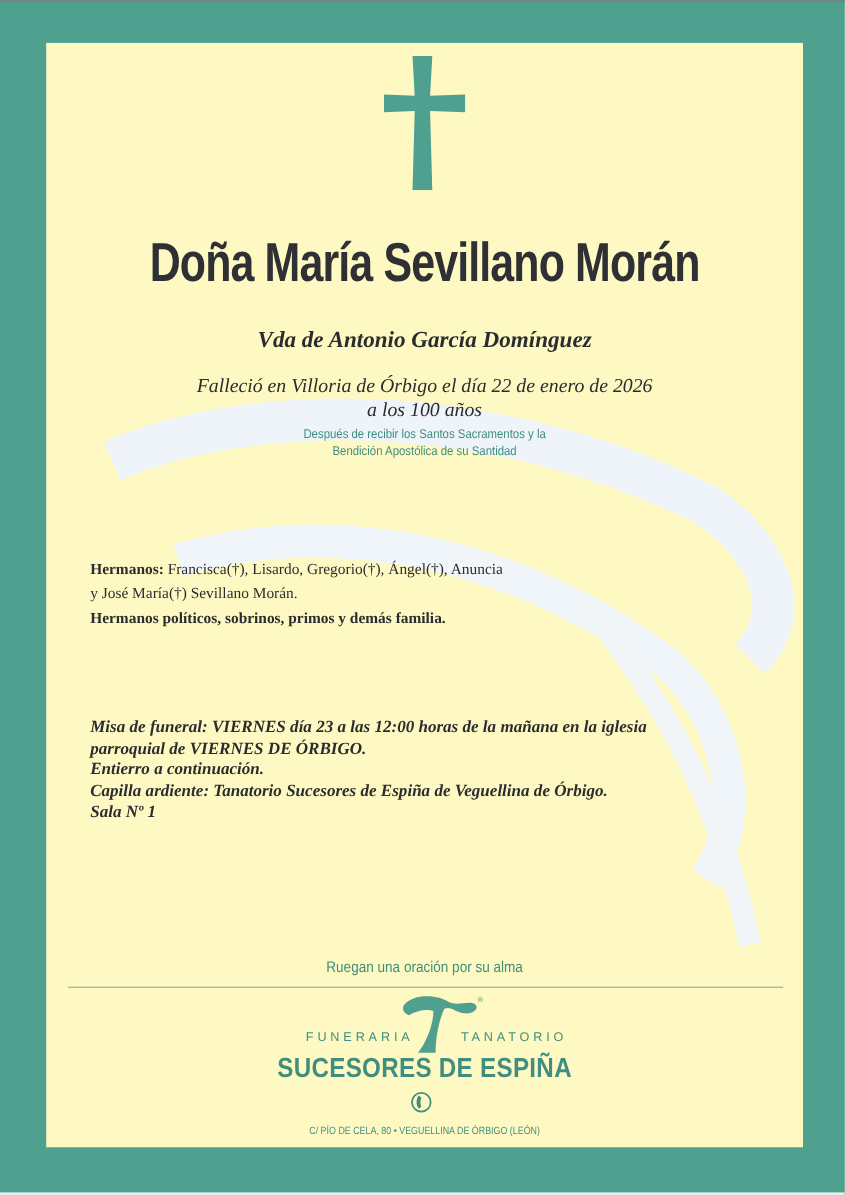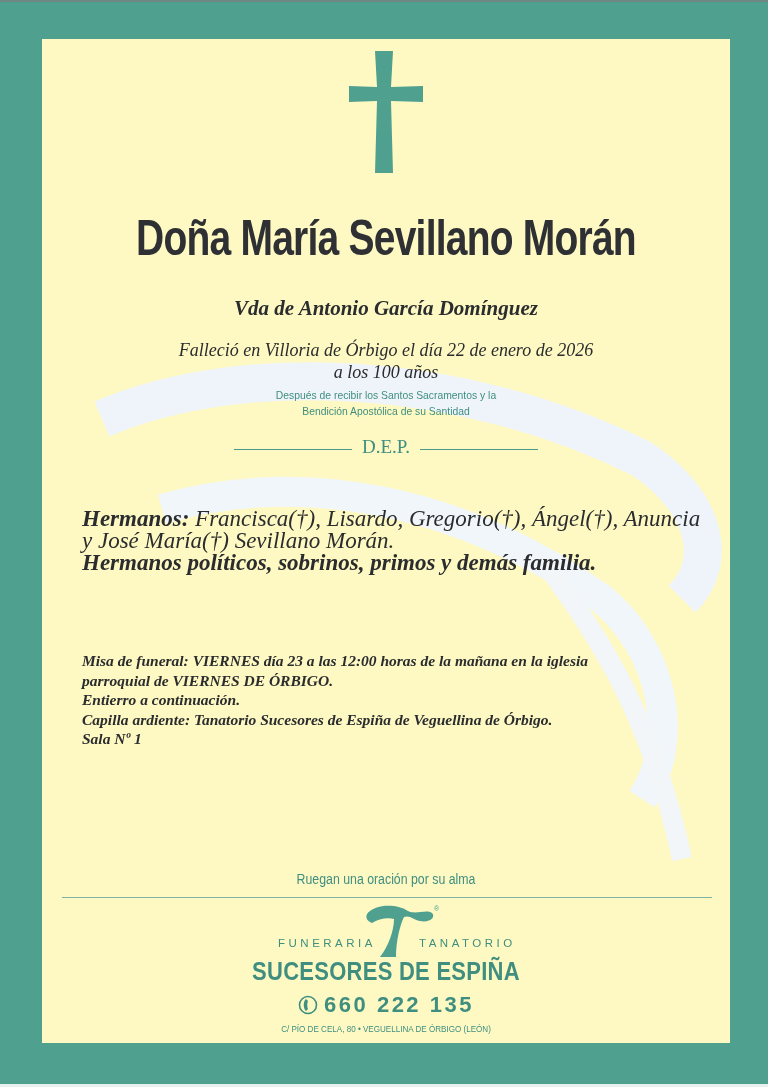--- a/index.html
+++ b/index.html
@@ -56,22 +56,22 @@
     }
     .dep {
       top: 397px;
       display: flex; justify-content: center; align-items: center;
       color: #3f8e80;
     }
     .dep .line { width: 118px; height: 1px; background: #4a9a8b; margin-top: 4px; }
     .dep .text { font-size: 19px; margin: 0 10px; }
     .family {
       position: absolute; left: 40px; top: 469px; width: 640px;
-      color: #2a2c2e; font-style: italic;
-      font-size: 23px; line-height: 22px;
+      color: #2a2c2e; 
+      font-size: 14px; line-height: 22px;
     }
     .family .label { font-weight: bold; }
     .family .extended { font-weight: bold; display: block; }
     .funeral {
       position: absolute; left: 40px; top: 612px; width: 640px;
       color: #2a2c2e; font-style: italic; font-weight: bold;
       font-size: 15.5px; line-height: 19.5px;
     }
     .funeral div { white-space: nowrap; }
     .schedule {
@@ -140,25 +140,20 @@
   <div class="abs death">
     <div>Falleció en Villoria de Órbigo el día 22 de enero de 2026</div>
     <div>a los 100 años</div>
   </div>
 
   <div class="abs sacraments">
     <div>Después de recibir los Santos Sacramentos y la</div>
     <div>Bendición Apostólica de su Santidad</div>
   </div>
 
-  <div class="abs dep">
-    <span class="line"></span>
-    <span class="text">D.E.P.</span>
-    <span class="line"></span>
-  </div>
 
   <div class="family">
     <span class="label">Hermanos:</span><span> Francisca(†), Lisardo, Gregorio(†), Ángel(†), Anuncia</span><br>
     <span>y José María(†) Sevillano Morán.</span>
     <span class="extended">Hermanos políticos, sobrinos, primos y demás familia.</span>
   </div>
 
   <div class="funeral">
     <div>Misa de funeral: VIERNES día 23 a las 12:00 horas de la mañana en la iglesia</div>
     <div>parroquial de VIERNES DE ÓRBIGO.</div>
@@ -181,19 +176,18 @@
     <span class="right">TANATORIO</span>
   </div>
 
   <div class="abs company">SUCESORES DE ESPIÑA</div>
 
   <div class="abs phone">
     <svg width="20" height="20" viewBox="0 0 20 20">
       <circle cx="10" cy="10" r="8.5" fill="none" stroke="#3f8e80" stroke-width="1.6"></circle>
       <path d="M8 4 C 5 6, 5 14, 8 16 L10 14 C 9 12, 9 8, 10 6 Z" fill="#3f8e80"></path>
     </svg>
-    <span>660 222 135</span>
   </div>
 
   <div class="abs address">C/ PÍO DE CELA, 80 • VEGUELLINA DE ÓRBIGO (LEÓN)</div>
 </div>
 
 <div class="bottomstrip"></div>
 
 </body></html>

